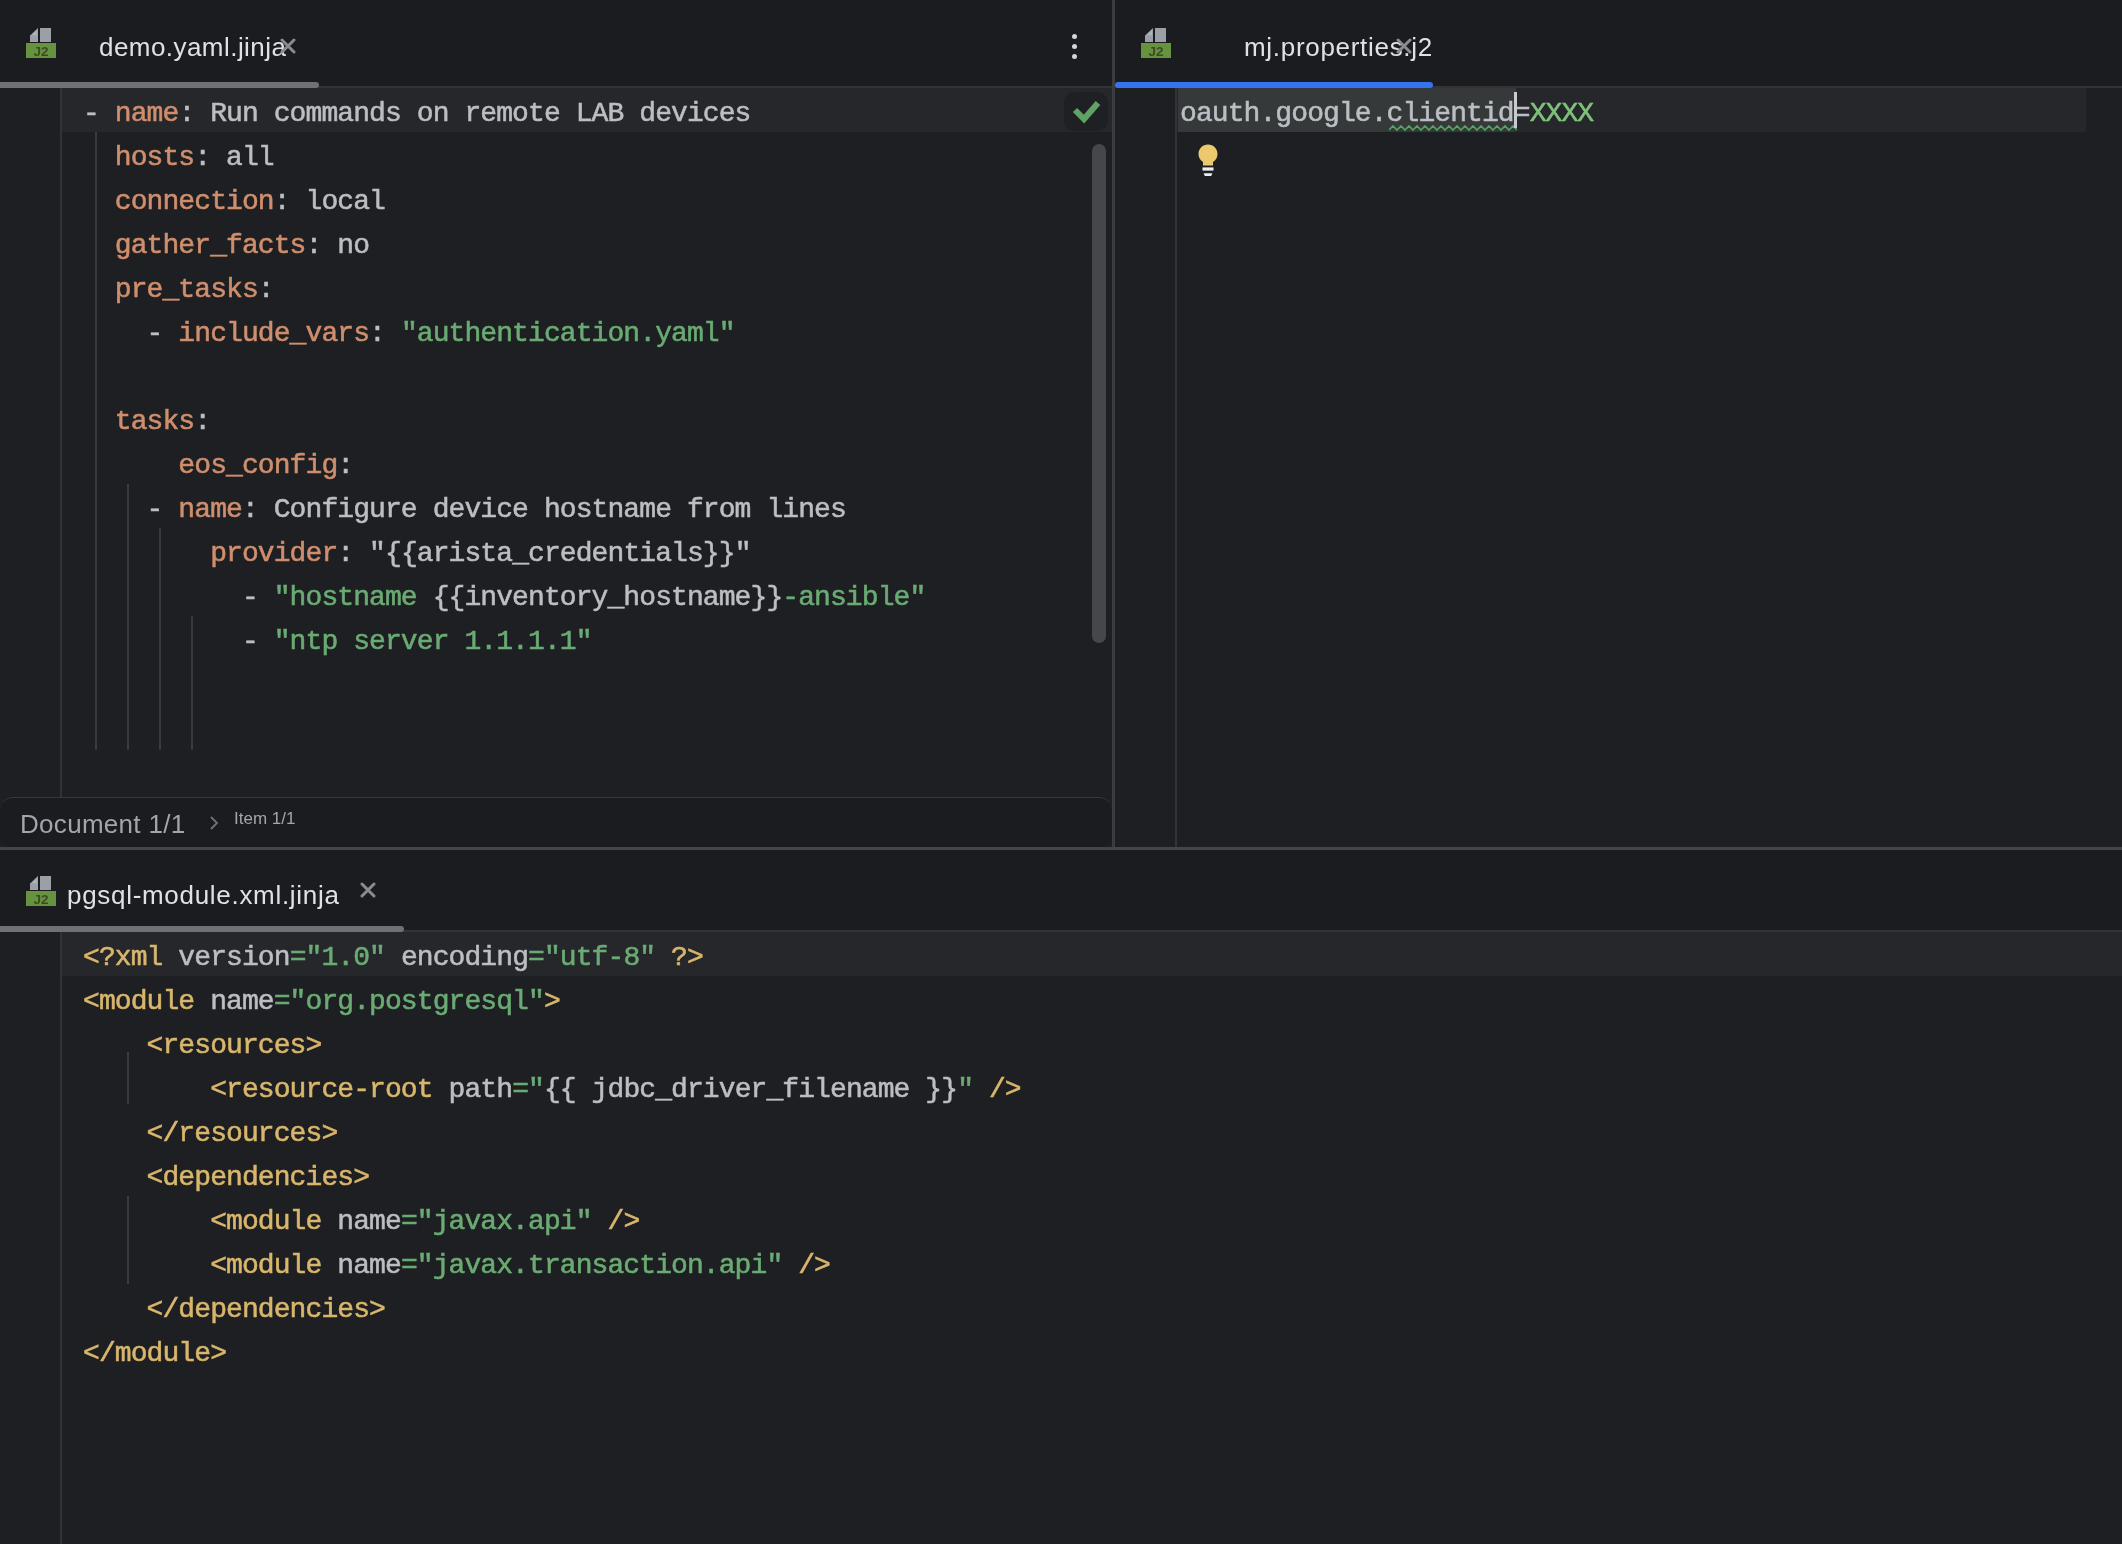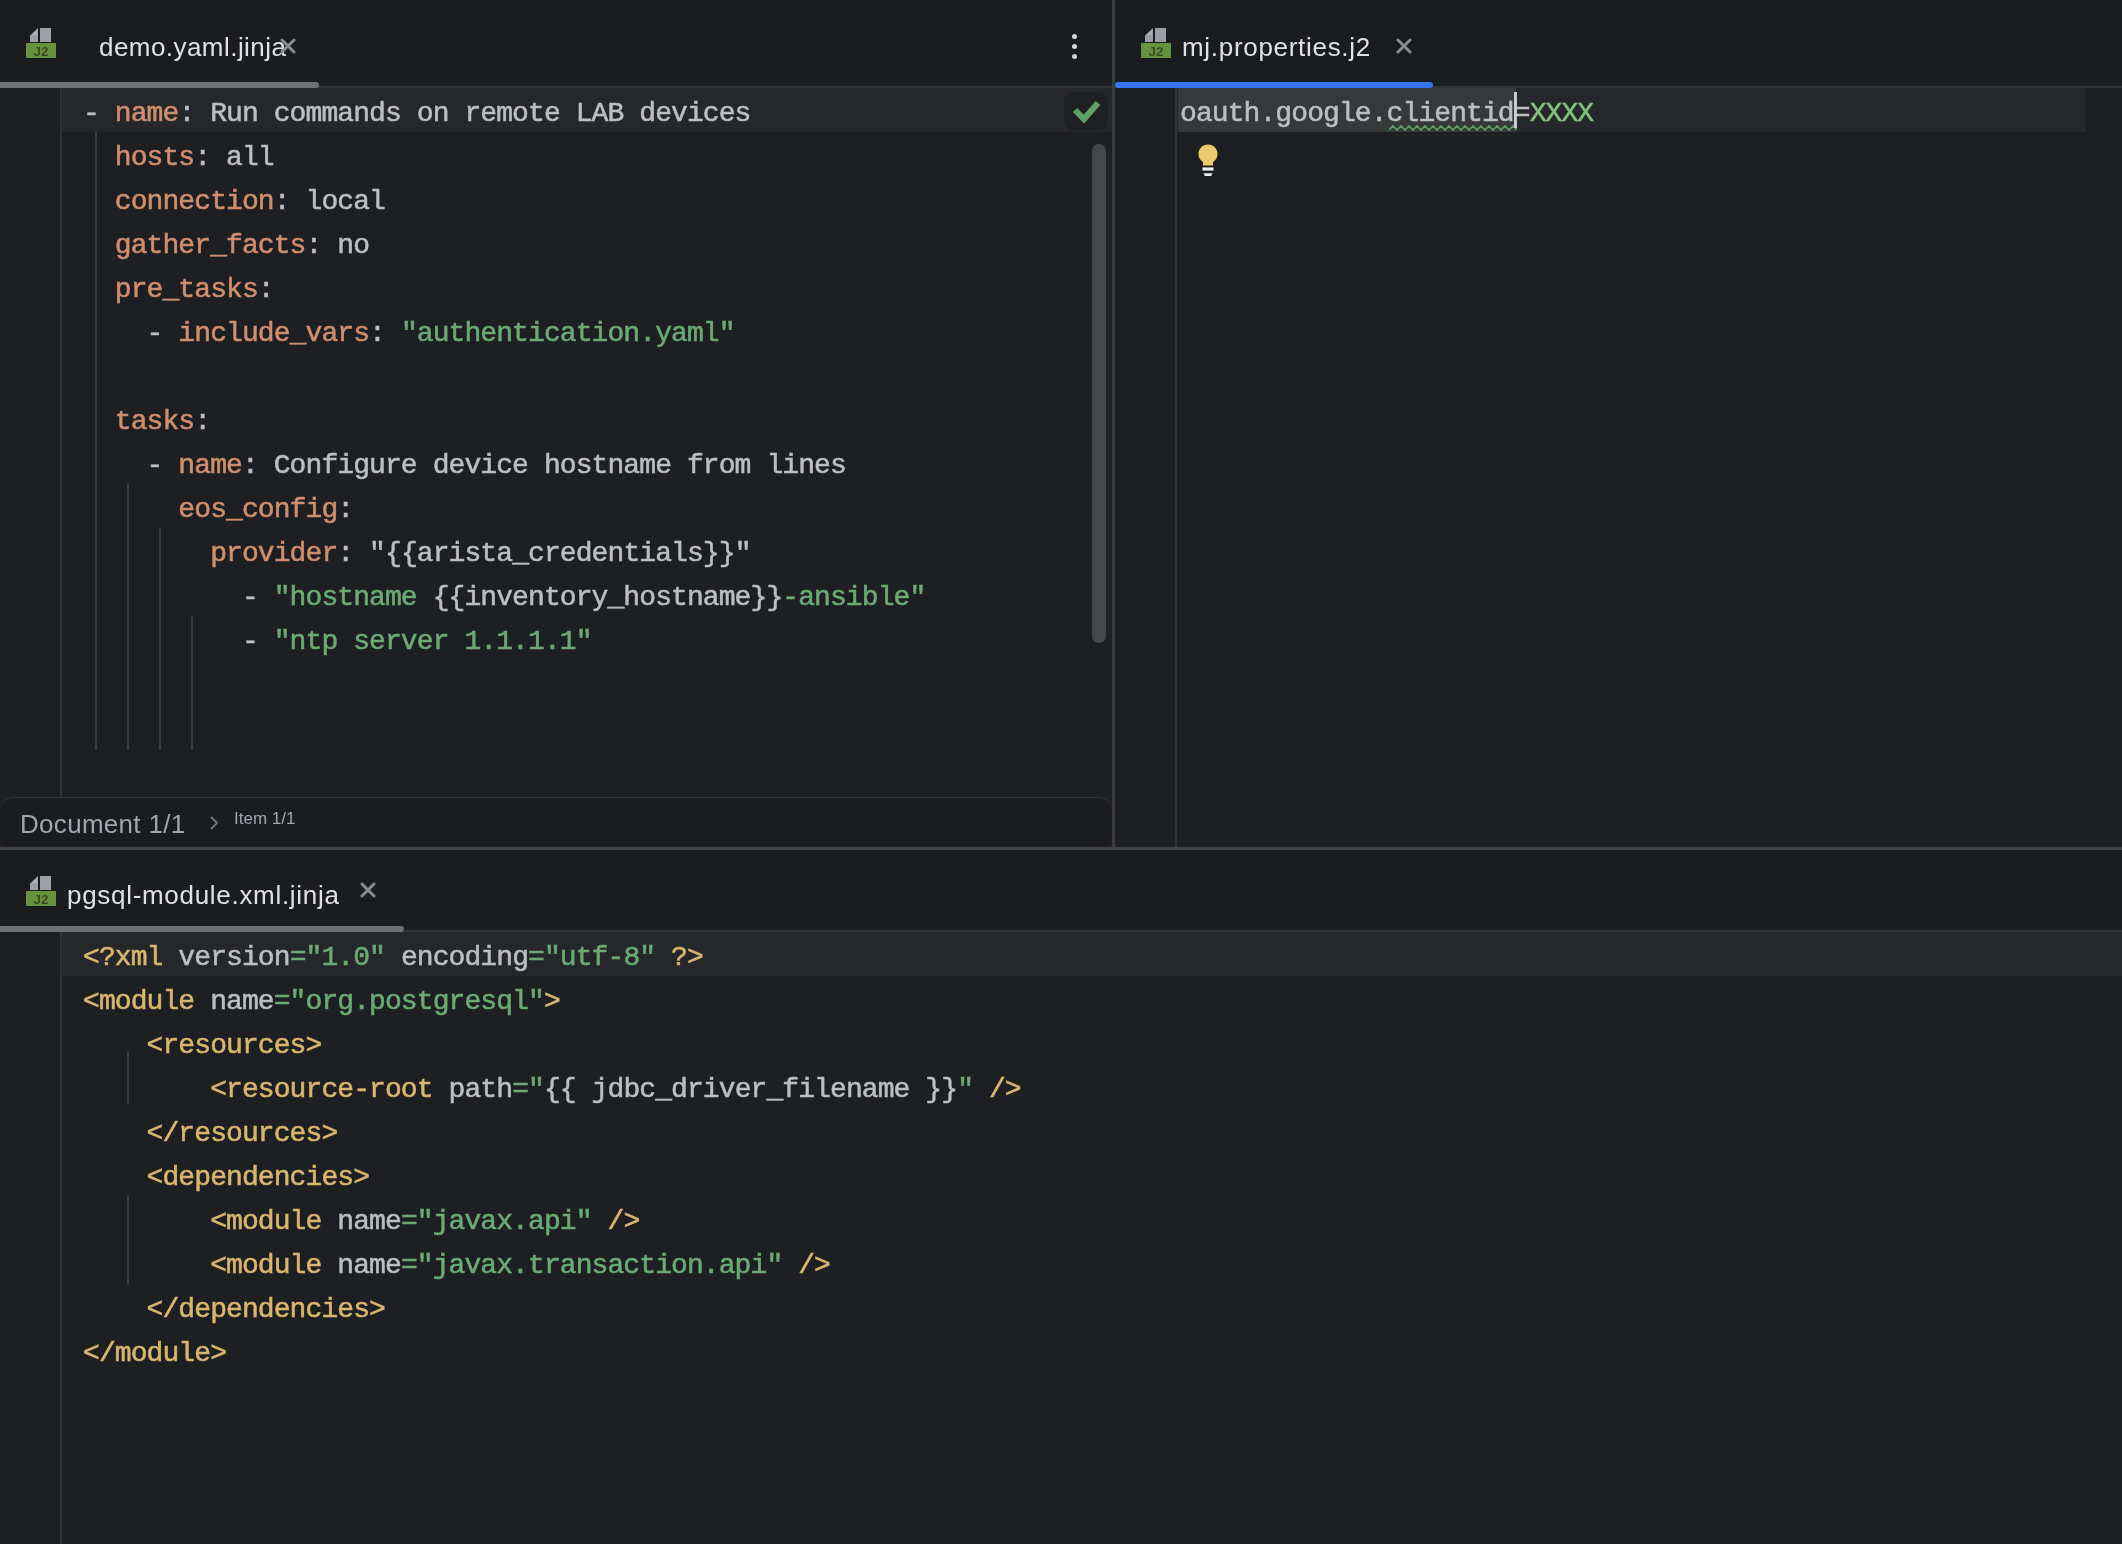--- a/index.html
+++ b/index.html
@@ -39,21 +39,21 @@
 
 <div class="abs" style="left:0;top:82px;width:319px;height:6px;background:#6e7175;border-radius:0 3px 3px 0;"></div>
 
 <svg class="abs" style="left:1140px;top:26px;" width="32" height="32" viewBox="0 0 32 32">
   <rect x="15" y="2" width="11" height="14" fill="#9ba0a6"></rect>
   <path d="M13 2 L5 9.6 L5 16 L13 16 Z" fill="#9ba0a6"></path>
   <path d="M12 4 L12 9.2 L6.8 9.2 Z" fill="#aeb3b9"></path>
   <rect x="1" y="17" width="30" height="15" fill="#67923f"></rect>
   <text x="16" y="29.5" text-anchor="middle" font-family="Liberation Sans" font-size="13.5" font-weight="bold" fill="#3c4c22">J2</text>
 </svg>
-<div class="abs tablabel" style="left:1182px;top:32px;letter-spacing:0.7px;">mj.properties.j2</div>
+<div class="abs tablabel" style="left:1244px;top:32px;letter-spacing:0.7px;">mj.properties.j2</div>
 <svg class="abs" style="left:1396px;top:38px;" width="16" height="16" viewBox="0 0 16 16">
   <path d="M2 2 L14 14 M14 2 L2 14" stroke="#878b92" stroke-width="3" stroke-linecap="round"></path>
 </svg>
 
 <div class="abs" style="left:1115px;top:82px;width:318px;height:6px;background:#3574f0;border-radius:3px;"></div>
 
 <div class="abs" style="left:0;top:88px;width:1112px;height:709px;background:#1e1f22;overflow:hidden;">
 
   <div class="abs" style="left:62px;top:0;width:1050px;height:44px;background:#26272b;"></div>
 
@@ -66,22 +66,22 @@
 
   <div class="code abs" style="left:67px;top:4px;">
       <div>- <span class="o">name</span>: Run commands on remote LAB devices</div>
       <div>  <span class="o">hosts</span>: all</div>
       <div>  <span class="o">connection</span>: local</div>
       <div>  <span class="o">gather_facts</span>: no</div>
       <div>  <span class="o">pre_tasks</span>:</div>
       <div>    - <span class="o">include_vars</span>: <span class="g">"authentication.yaml"</span></div>
       <div> </div>
       <div>  <span class="o">tasks</span>:</div>
+      <div>      <span class="o">eos_config</span>:</div>
       <div>    - <span class="o">name</span>: Configure device hostname from lines</div>
-      <div>      <span class="o">eos_config</span>:</div>
       <div>        <span class="o">provider</span>: "{{arista_credentials}}"</div>
       <div>          - <span class="g">"hostname </span>{{inventory_hostname}}<span class="g">-ansible"</span></div>
       <div>          - <span class="g">"ntp server 1.1.1.1"</span></div>
     </div>
 
   <div class="abs" style="left:1064px;top:4px;width:44px;height:39px;background:#1f2023;border-radius:10px;"></div>
   <svg class="abs" style="left:1070px;top:12px;" width="32" height="24" viewBox="0 0 32 24">
     <path d="M5 10 L14 19 L28 3" stroke="#5fa364" stroke-width="6" fill="none"></path>
   </svg>
 

